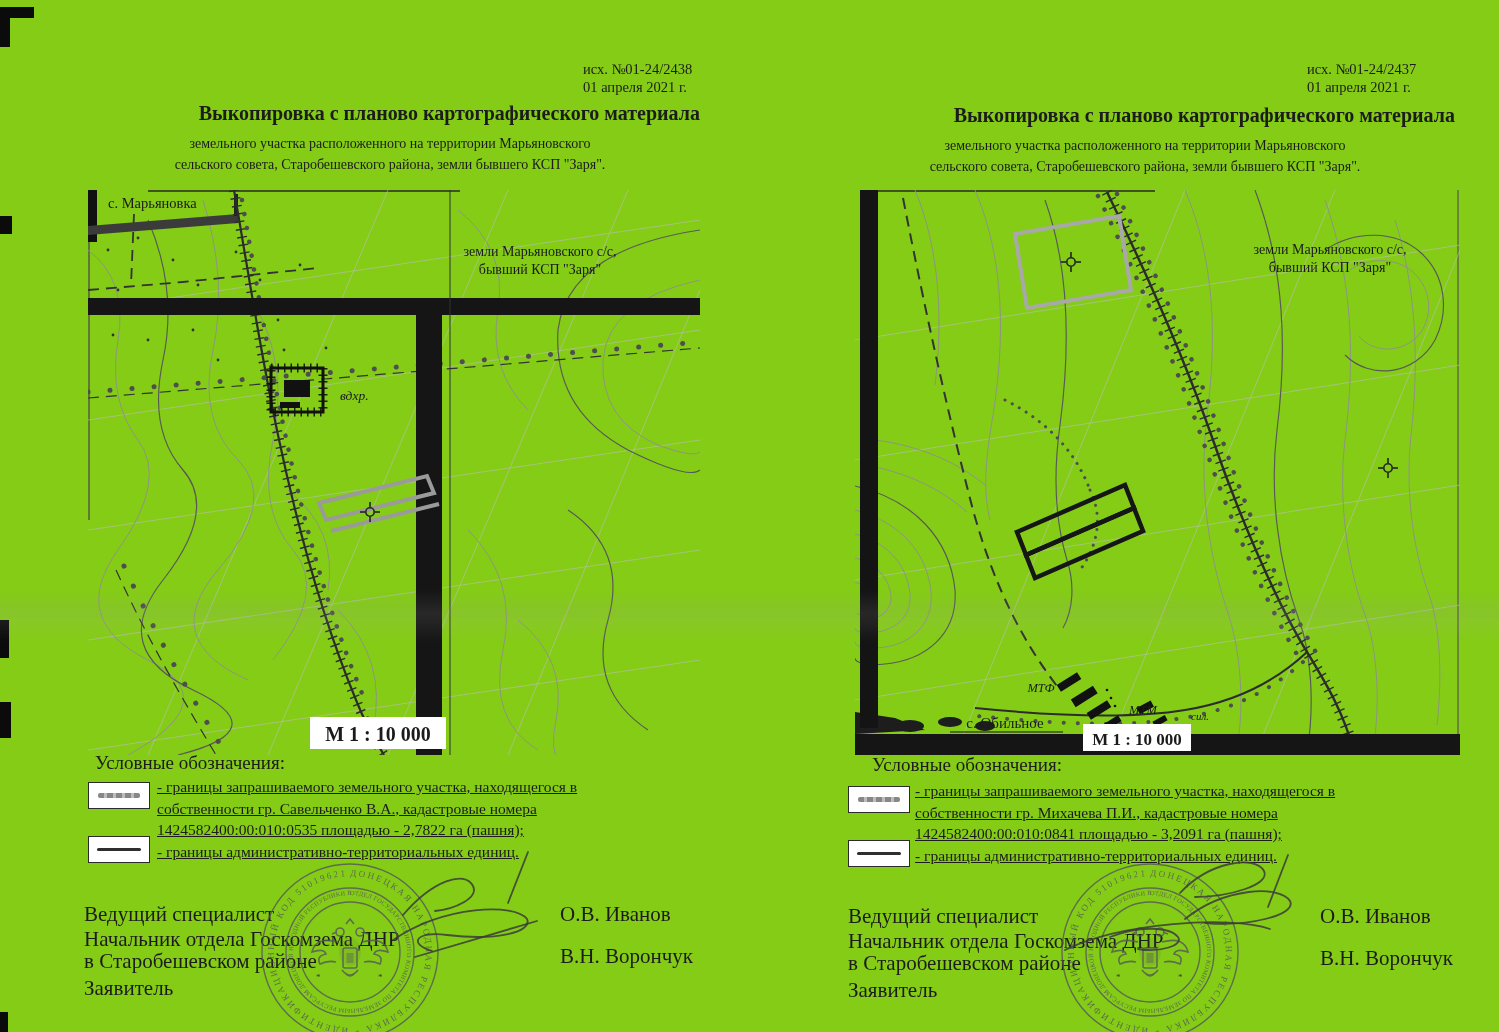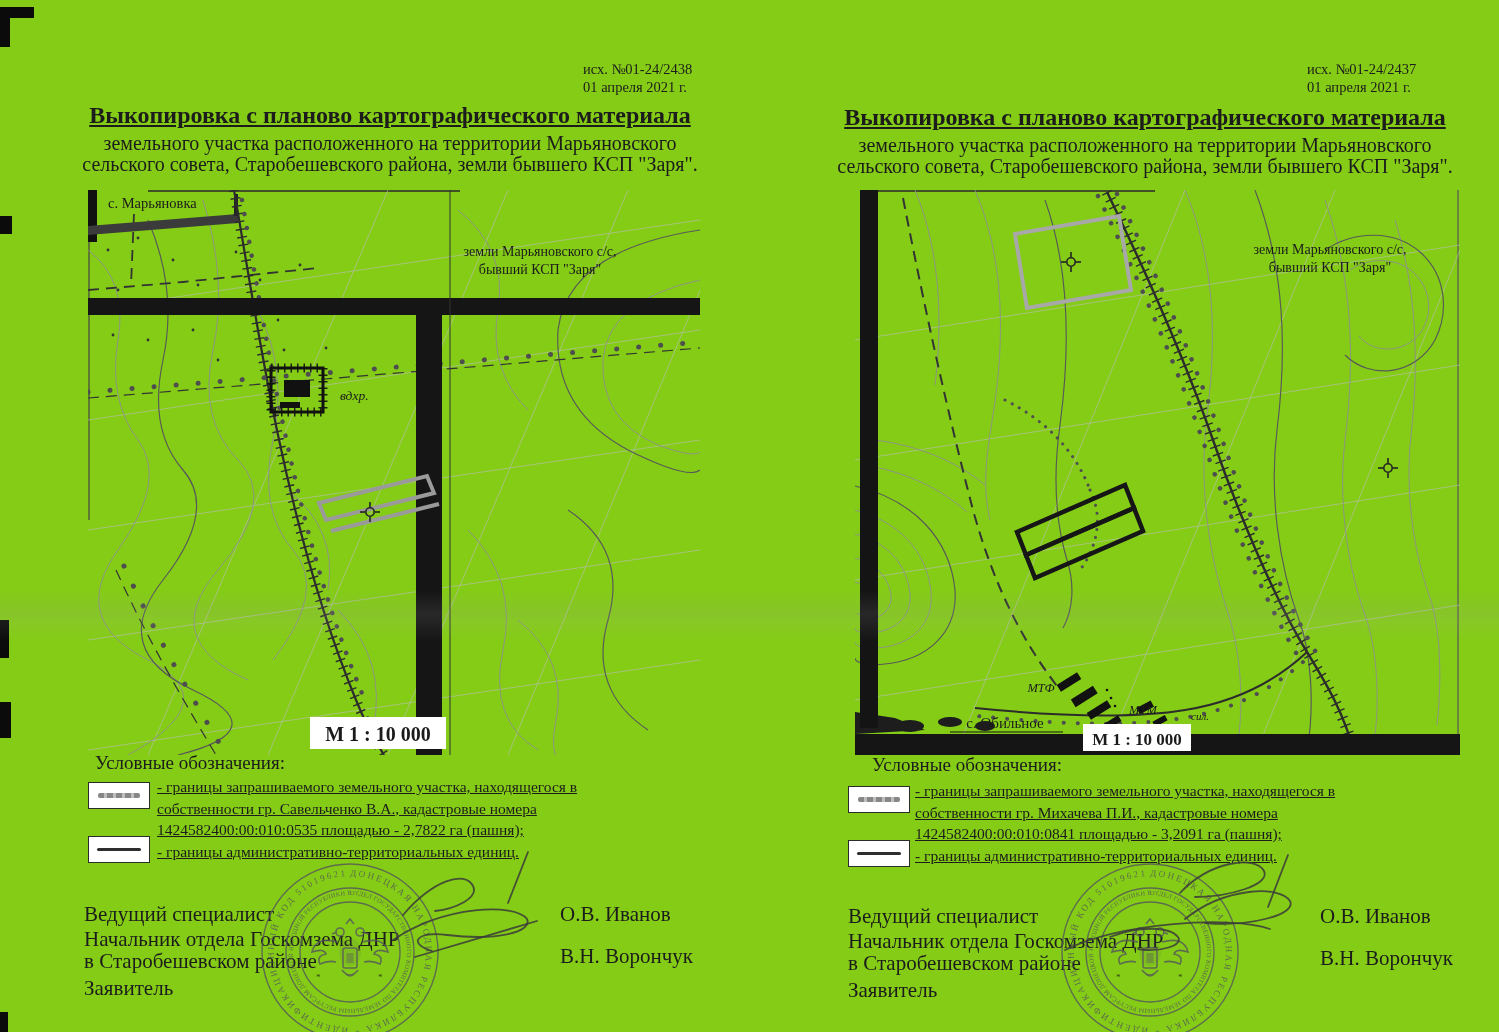--- a/index.html
+++ b/index.html
@@ -1,22 +1,22 @@
 <!DOCTYPE html>
 <html><head>
 <meta charset="utf-8">
 <style>
   html,body{margin:0;padding:0;background:#e9e9e6;}
   .canvas{position:relative;width:1499px;height:1032px;background:#84cc16;overflow:hidden;
           font-family:"Liberation Serif",serif;color:#1c1c1c;}
   .page{position:absolute;top:0;width:750px;height:1032px;}
   .abs{position:absolute;}
   .ref{font-size:14.5px;line-height:18px;}
-  .title{font-size:24px;font-weight:bold;text-align:center;width:620px;text-decoration:underline;}
-  .subtitle{font-size:20px;text-align:center;line-height:21px;width:620px;}
+  .title{font-size:20px;font-weight:bold;text-align:right;width:620px;}
+  .subtitle{font-size:14px;text-align:center;line-height:21px;width:620px;}
   .legend-head{font-size:19px;}
   .legend-item{font-size:15.5px;line-height:21.5px;width:495px;text-decoration:underline;}
   .swatch{position:absolute;width:60px;height:25px;border:1.7px solid #2b2b2b;background:#fff;
           display:flex;align-items:center;justify-content:center;}
   .swatch .dashline{width:42px;height:5px;border-radius:2px;
           background:repeating-linear-gradient(90deg,#878787 0 6px,#bdbdbd 6px 9px);}
   .swatch .solidline{width:44px;height:3.5px;background:#2e2e2e;border-radius:2px;}
   .sig{font-size:21px;}
   .smudge{left:0;top:590px;width:1499px;height:52px;pointer-events:none;
           background:linear-gradient(180deg,rgba(150,150,150,0) 0%,rgba(150,150,150,.15) 45%,rgba(170,170,170,.10) 60%,rgba(150,150,150,0) 100%);}

